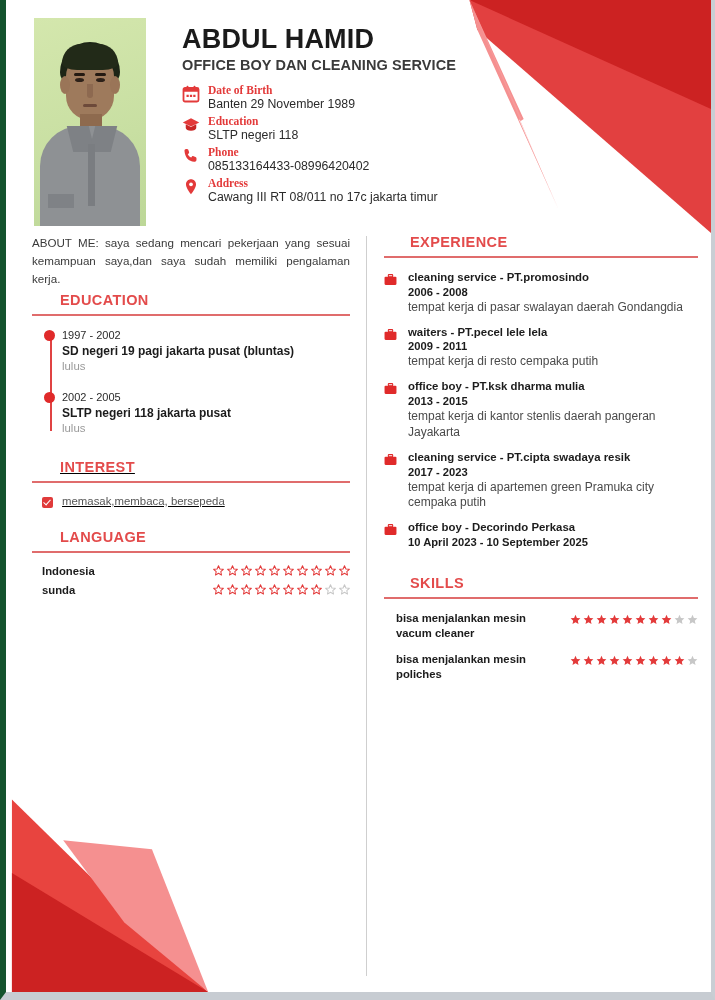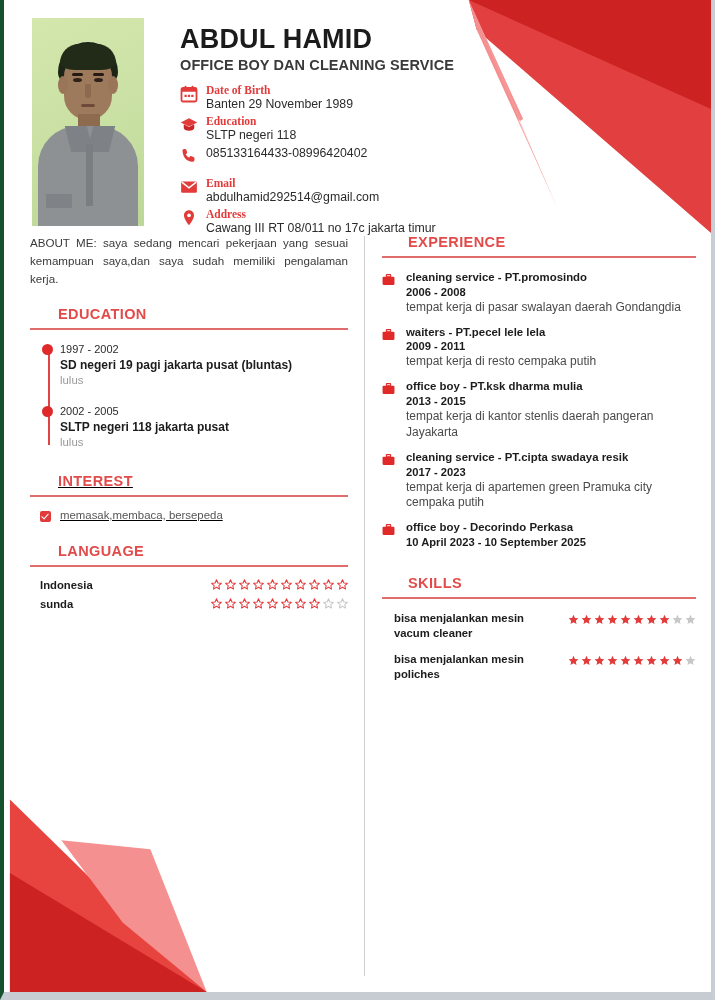--- a/index.html
+++ b/index.html
@@ -1,18 +1,18 @@
 <!DOCTYPE html>
 <html><head>
 <meta charset="utf-8">
 <style>
   html,body{margin:0;padding:0;background:#b9bec4;}
   body{font-family:"Liberation Sans",sans-serif;}
   .page{position:relative;width:715px;height:1000px;background:#ffffff;overflow:hidden;
-        border-left:4px solid #14532d;border-right:4px solid #c9ced4;border-bottom:8px solid #c7ccd2;
+        border-left:6px solid #14532d;border-right:4px solid #c9ced4;border-bottom:8px solid #c7ccd2;
         box-sizing:border-box;}
   .deco{position:absolute;top:0;left:0;width:100%;height:100%;pointer-events:none;}
 
   
   .header{position:absolute;left:28px;top:12px;width:660px;height:218px;}
   .photo{position:absolute;left:0;top:6px;width:112px;height:208px;overflow:hidden;background:#cfe2a8;}
   .photo .bg{position:absolute;inset:0;background:linear-gradient(160deg,#d4e7ad,#c8dfa2 60%,#bcd797);}
   .photo .hair{position:absolute;left:26px;top:24px;width:60px;height:44px;border-radius:30px 30px 14px 14px;background:#1d2516;}
   .photo .face{position:absolute;left:32px;top:36px;width:48px;height:66px;border-radius:24px 24px 26px 26px;background:#9e7a5c;}
   .photo .hairfront{position:absolute;left:28px;top:26px;width:56px;height:26px;border-radius:28px 28px 40% 40%;background:#222a18;}
@@ -39,21 +39,21 @@
   .crow{position:relative;padding-left:26px;min-height:30px;margin-bottom:1px;}
   .cicon{position:absolute;left:0;top:1px;width:18px;height:18px;}
   .clabel{font-size:11.5px;font-weight:bold;color:#e33a3a;line-height:1.15;font-family:Liberation Serif, serif;}
   .cvalue{font-size:12.3px;color:#2b2b2b;line-height:1.2;}
 
   
   .divider{position:absolute;left:360px;top:236px;width:1px;height:740px;background:#cfcfcf;}
   .colL{position:absolute;left:26px;top:234px;width:318px;}
   .colR{position:absolute;left:378px;top:234px;width:314px;}
 
-  .about{font-size:11.6px;color:#3a3a3a;line-height:1.55;text-align:justify;margin:0 0 18px 0;}
+  .about{font-size:11.6px;color:#3a3a3a;line-height:1.55;text-align:justify;margin:0 0 4px 0;}
 
   .sec{margin-bottom:4px;}
   .sectitle{font-size:14.5px;font-weight:bold;color:#e34b4b;letter-spacing:.4px;padding-left:28px;margin:0 0 6px 0;}
   .secrule{height:2px;background:#e06c6c;margin:0 0 12px 0;}
   .colR .sectitle{padding-left:26px;}
 
   
   .timeline{position:relative;padding-left:30px;}
   .tline{position:absolute;left:18px;top:4px;bottom:6px;width:2px;background:#e04343;}
   .titem{position:relative;margin-bottom:16px;}
@@ -157,33 +157,24 @@
           <div class="clabel">Education</div>
           <div class="cvalue">SLTP negeri 118</div>
         </div>
 
         <div class="crow">
           <span class="cicon">
             <svg viewBox="0 0 24 24" width="18" height="18">
                 <path d="M6.6 2.5c.9 0 1.5.5 1.8 1.3l1 2.7c.3.8.1 1.5-.5 2l-1.2 1c.9 2 2.5 3.6 4.6 4.6l1-1.3c.5-.6 1.3-.8 2-.5l2.7 1c.8.3 1.3 1 1.3 1.8v2.3c0 1.2-1 2.2-2.2 2.1C9.3 19.9 4.1 14.7 3.3 5.1 3.2 3.8 4.2 2.7 5.4 2.6z" fill="#e33a3a"></path>
               </svg>
           </span>
+          <div class="clabel">Phone</div>
           <div class="cvalue">085133164433-08996420402</div>
         </div>
 
-        <div class="crow">
-          <span class="cicon">
-            <svg viewBox="0 0 24 24" width="18" height="18">
-                <rect x="1.5" y="4.5" width="21" height="15" rx="1.6" fill="#e33a3a"></rect>
-                <path d="M2.4 5.6 12 13 21.6 5.6" fill="none" stroke="#fff" stroke-width="2"></path>
-              </svg>
-          </span>
-          <div class="clabel">Email</div>
-          <div class="cvalue">abdulhamid292514@gmail.com</div>
-        </div>
 
         <div class="crow">
           <span class="cicon">
             <svg viewBox="0 0 24 24" width="18" height="18">
                 <path d="M12 1.8c-3.7 0-6.7 3-6.7 6.7 0 5 6.7 13 6.7 13s6.7-8 6.7-13c0-3.7-3-6.7-6.7-6.7z" fill="#e33a3a"></path>
                 <circle cx="12" cy="8.4" r="2.5" fill="#fff"></circle>
               </svg>
           </span>
           <div class="clabel">Address</div>
           <div class="cvalue">Cawang III RT 08/011 no 17c jakarta timur</div>

